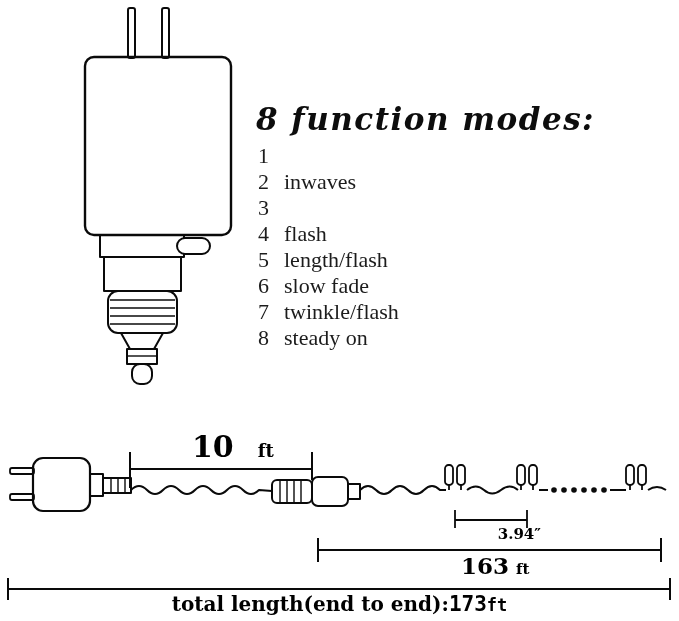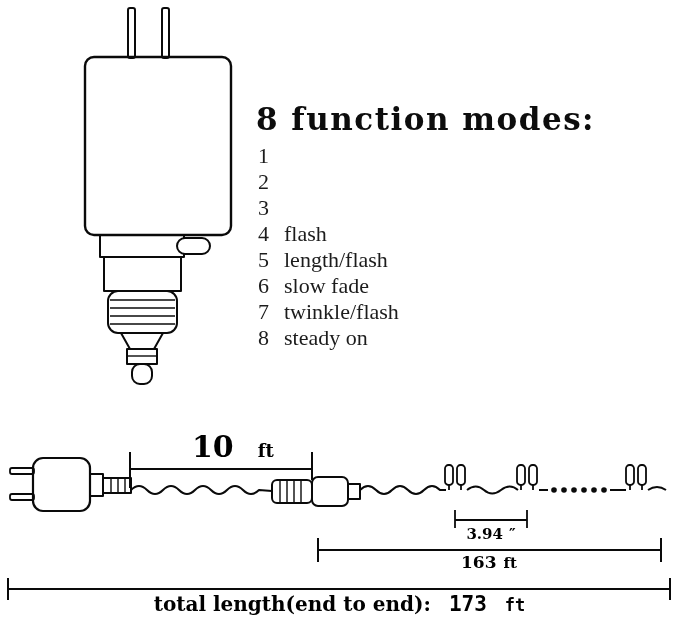--- a/index.html
+++ b/index.html
@@ -8,46 +8,46 @@
     width:679px; height:621px; position:relative; overflow:hidden;
     font-family:"Liberation Serif", serif; color:#111;
   }
   .stage { position:absolute; inset:0; width:679px; height:621px; background:#fff; }
   svg.art { position:absolute; left:0; top:0; }
 
   
   .modes-heading {
     position:absolute; left:256px; top:101px;
     font-family:"DejaVu Serif", serif; font-weight:700;
-    font-size:31px; letter-spacing:1.5px; color:#0d0d0d; white-space:nowrap;
+    font-size:31px; letter-spacing:1.5px; color:#0d0d0d; white-space:nowrap;font-style:italic;
   }
   .mode-list { position:absolute; left:258px; top:143px; }
   .mode-item {
     display:flex; align-items:baseline; gap:13px;
     font-size:22px; line-height:26px; color:#1c1c1c; white-space:nowrap;
   }
   .mode-item .num { min-width:13px; }
 
   
   .dim {
     position:absolute; display:flex; align-items:baseline; color:#000;
     font-family:"DejaVu Serif", serif; font-weight:700; white-space:nowrap;
   }
   .dim-lead  { left:192px; top:429px; gap:24px; }
   .dim-lead .val  { font-size:30px; }
   .dim-lead .unit { font-size:18px; }
 
-  .dim-spacing { left:441px; top:525px; width:100px; justify-content:center; gap:6px; }
+  .dim-spacing { left:441px; top:525px; width:100px; justify-content:flex-end; }
   .dim-spacing .val, .dim-spacing .unit { font-size:15px; }
 
   .dim-lit { left:461px; top:552px; gap:7px; }
-  .dim-lit .val  { font-size:17px; }
+  .dim-lit .val  { font-size:23px; }
   .dim-lit .unit { font-size:15px; }
 
-  .dim-total { left:0; top:592px; width:679px; justify-content:center; gap:18px; }
+  .dim-total { left:0; top:592px; width:679px; justify-content:center; gap:0; }
   .dim-total .label { font-size:20px; }
   .dim-total .val  { font-size:21px; font-family:"DejaVu Sans Mono", monospace; font-weight:600;text-align:center; }
   .dim-total .unit { font-size:17px; font-family:"DejaVu Sans Mono", monospace; font-weight:600; }
 </style>
 </head>
 <body>
 
 <div class="stage">
 
   <svg class="art" width="679" height="621" viewBox="0 0 679 621">
@@ -170,20 +170,21 @@
   </svg>
 
   <div class="modes-heading">8 function modes:</div>
 
   <div class="mode-list">
     <div class="mode-item">
       <span class="num">1</span>
     </div>
     <div class="mode-item">
       <span class="num">2</span>
+      <span>inwaves</span>
     </div>
     <div class="mode-item">
       <span class="num">3</span>
     </div>
     <div class="mode-item">
       <span class="num">4</span>
       <span>flash</span>
     </div>
     <div class="mode-item">
       <span class="num">5</span>

